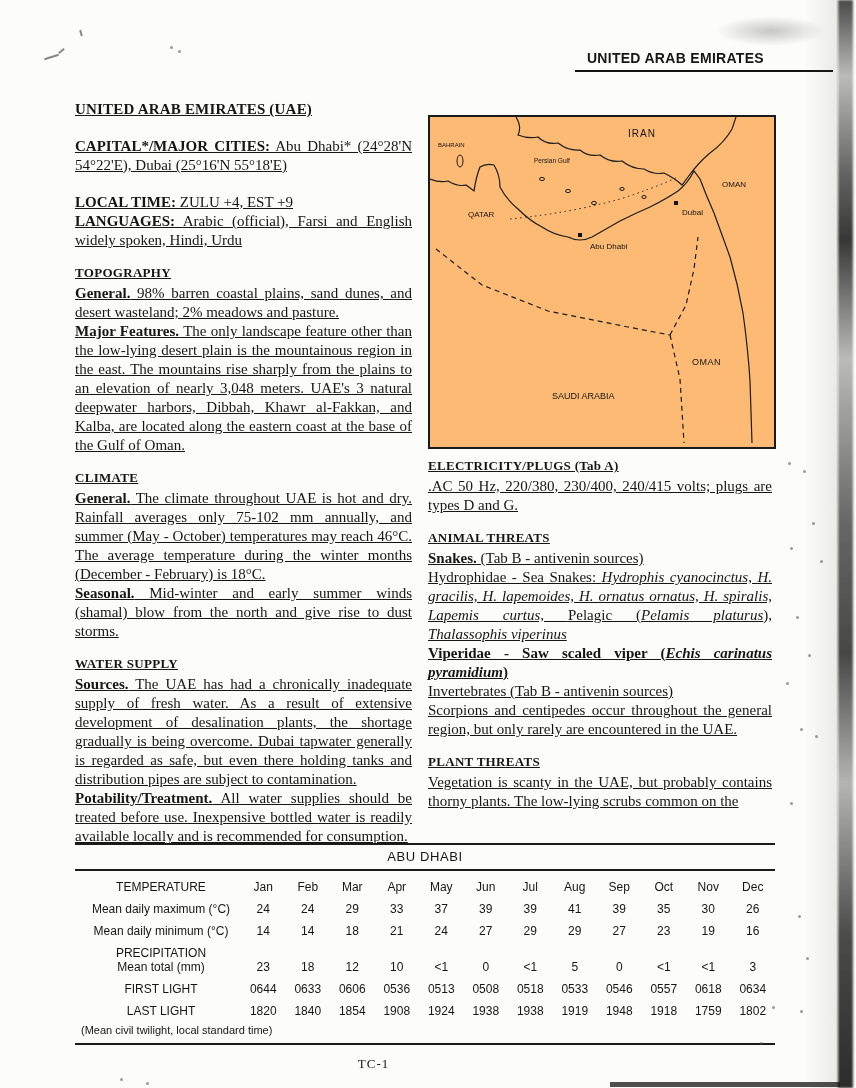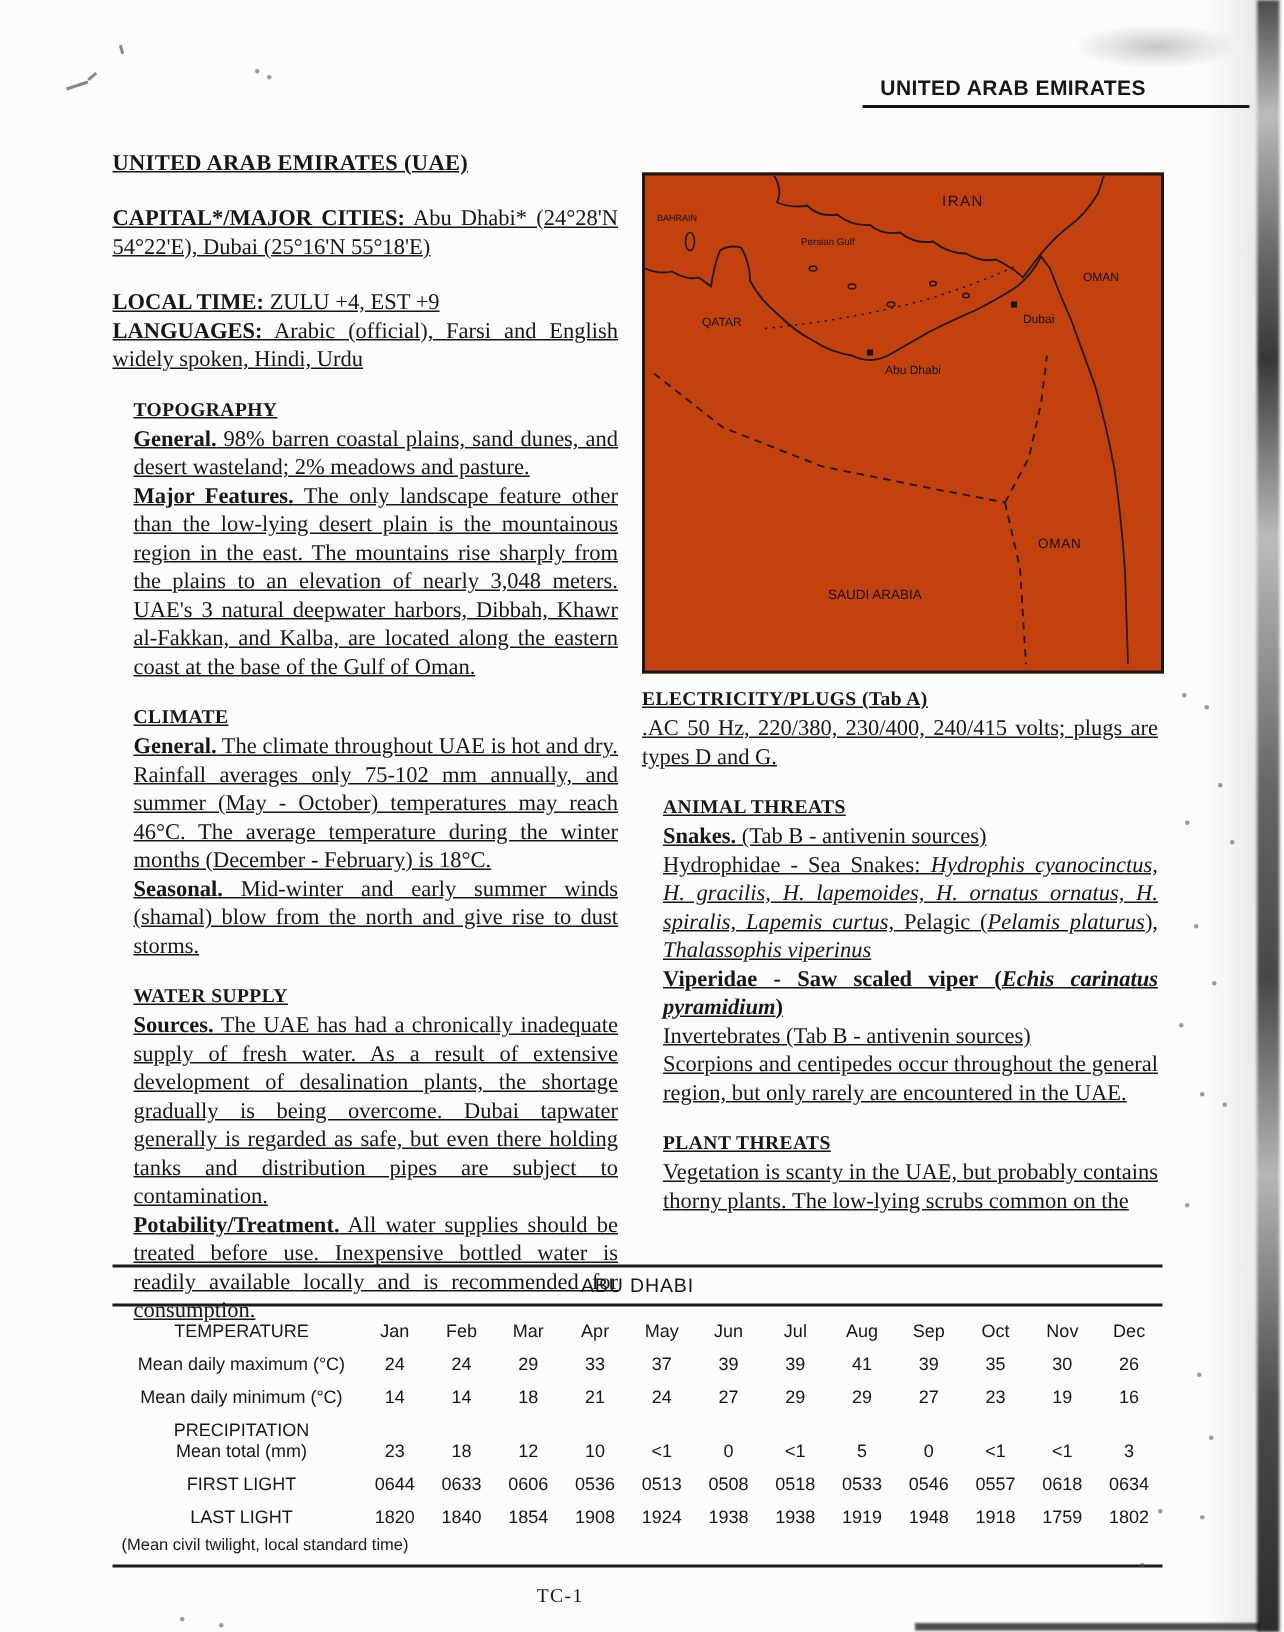--- a/index.html
+++ b/index.html
@@ -8,29 +8,29 @@
   .page{position:absolute;inset:0;}
   
   .col{position:absolute;font-size:15px;line-height:19px;text-align:justify;text-decoration:underline;}
   .col.left{left:75px;top:100px;width:337px;}
   .col.right{left:428px;top:115px;width:344px;}
   .title{font-size:15px;font-weight:bold;margin:0 0 18px 0;letter-spacing:.2px;}
   .para{margin:0;}
   .b{font-weight:bold;}
   .i{font-style:italic;}
   .heading{font-weight:bold;font-size:13px;letter-spacing:.3px;margin:0 0 2px 0;}
-  .sec{margin-top:13px;margin-left:14px;}
+  .sec{margin-top:13px;}
   
   .hdr{position:absolute;top:50px;right:92px;font-family:"Liberation Sans",sans-serif;
        font-weight:bold;font-size:14px;letter-spacing:.3px;}
   .hdr-rule{position:absolute;top:70px;left:575px;width:258px;height:2px;background:#141414;}
   .footer{position:absolute;top:1056px;left:0;width:747px;text-align:center;font-size:13px;letter-spacing:1px;}
   
   .map-box{position:absolute;left:428px;top:115px;width:344px;height:330px;
-           border:2px solid #1a1a1a;background:#c2410c;}
+           border:2px solid #1a1a1a;background:#fdba74;}
   .map-box svg{display:block;}
   .map-box text{font-family:"Liberation Sans",sans-serif;fill:#141414;}
   
   .tblwrap{position:absolute;left:75px;top:843px;width:700px;font-family:"Liberation Sans",sans-serif;}
   .rule{height:2px;background:#1b1b1b;}
   .tbl-title{text-align:center;font-size:13px;padding:4px 0 5px 0;letter-spacing:.6px;}
   .tblwrap table{width:100%;border-collapse:collapse;table-layout:fixed;font-size:12px;margin-top:5px;}
   .tblwrap td{text-align:center;padding:4px 0;white-space:nowrap;}
   .tblwrap td.rowlabel{text-align:center;width:160px;padding-left:6px;}
   .tblwrap tr.tall td{vertical-align:bottom;}

